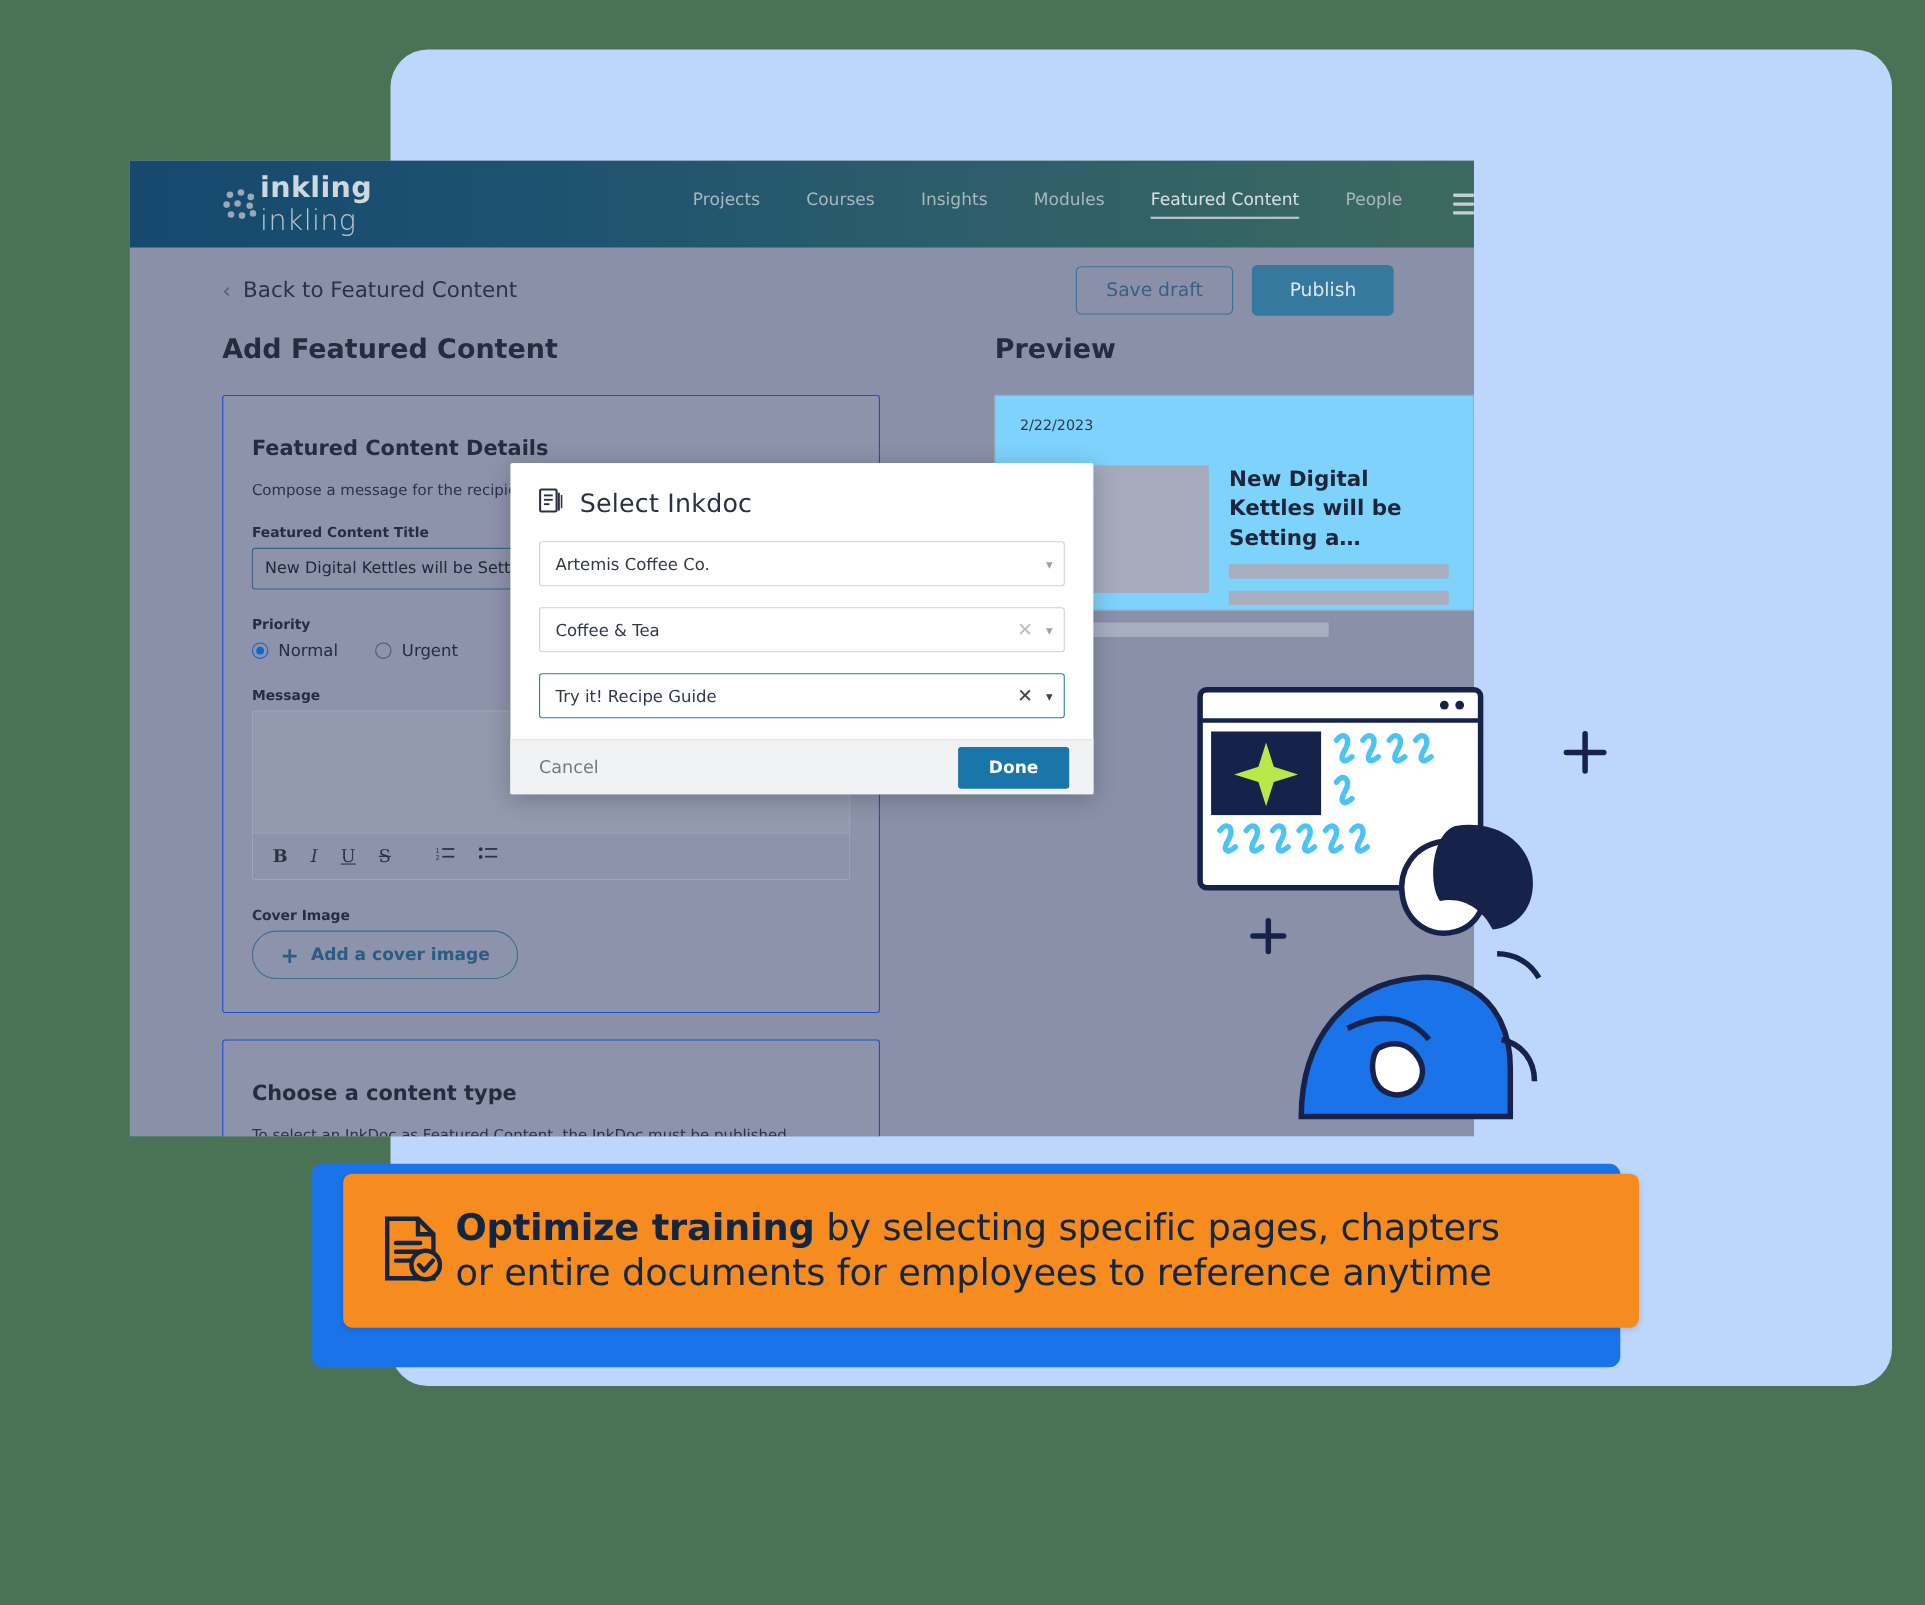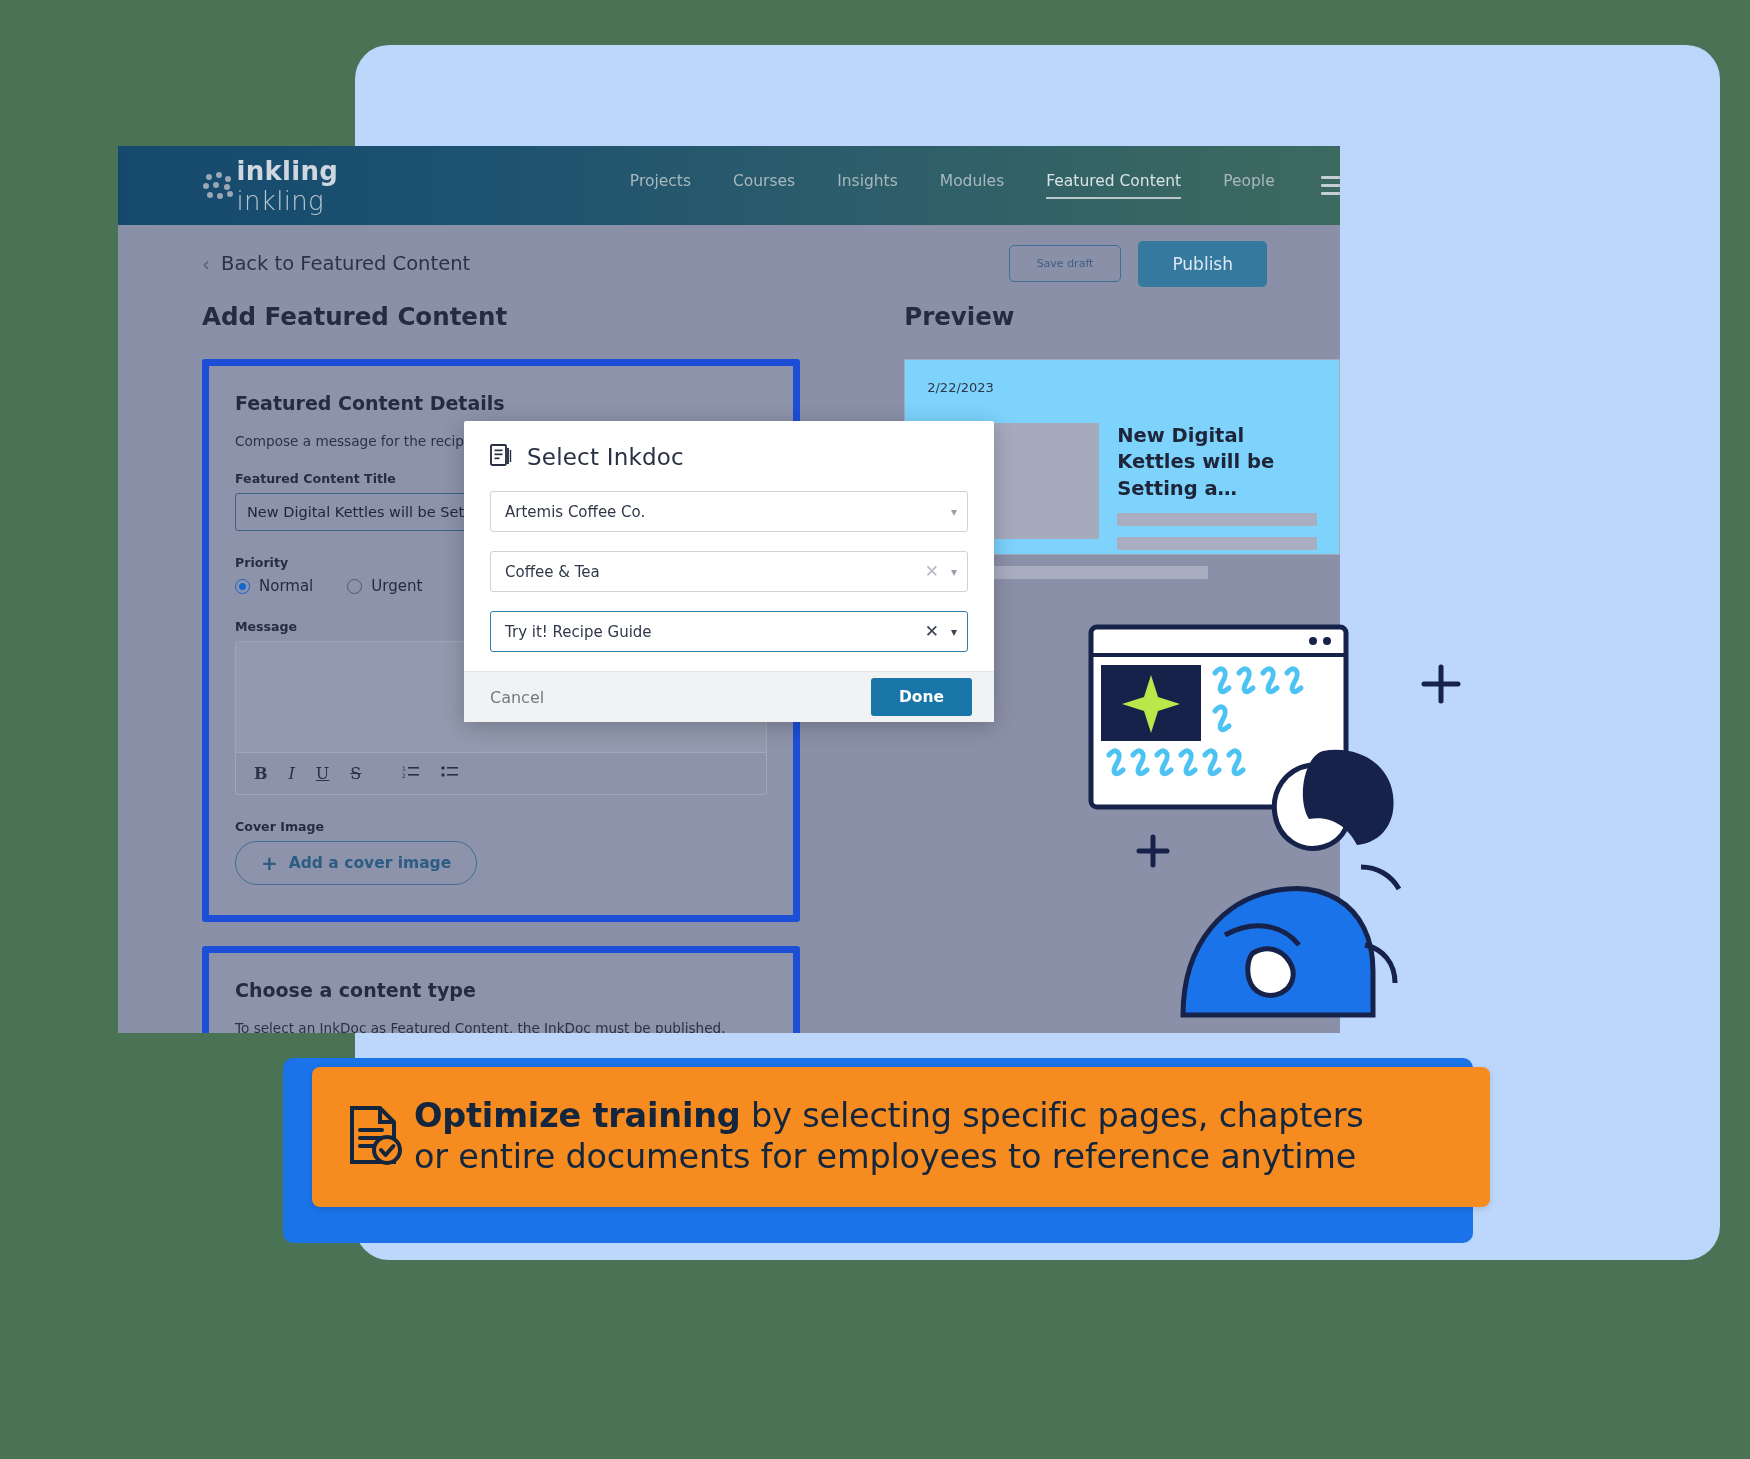--- a/index.html
+++ b/index.html
@@ -81,42 +81,42 @@
     display: flex; align-items: center; gap: 11px;
     color: #2b3347; font-size: 19.5px;
     font-family: "DejaVu Sans", sans-serif;
   }
   #back-chevron { color: #5a6076; font-size: 20px; line-height: 1; }
   #hdr-actions {
     position: absolute; right: 73px; display: flex; align-items: center; gap: 17px;
   }
   #save-draft {
     border: 1.6px solid #3f6e96; color: #3a5f85; background: transparent;
-    border-radius: 5px; padding: 11px 27px; font-size: 11px;
+    border-radius: 5px; padding: 11px 27px; font-size: 17px;
     font-family: "DejaVu Sans", sans-serif;
   }
   #publish {
     background: #35799f; color: #dce9f2; border: none;
     border-radius: 5px; padding: 13px 34px; font-size: 17px;
     font-family: "DejaVu Sans", sans-serif;
   }
 
   
   #app-body { display: flex; padding: 0 0 0 84px; gap: 0; position: relative; }
   #col-left { width: 604px; }
   #col-right { margin-left: 104px; width: 440px; }
 
   .section-title {
     font-size: 24.5px; font-weight: bold; color: #252c3f; margin-bottom: 28px;
     font-family: "DejaVu Sans", sans-serif;
   }
 
   .card {
-    background: #8d93aa; border: 7px solid #1d4ed8; border-radius: 3px;
-    padding: 26px 26px 30px 26px;
+    background: #8d93aa; border: 1px solid #1d4ed8; border-radius: 3px;
+    padding: 37px 26px 30px 26px;
   }
   .card-h {
     font-size: 19px; font-weight: bold; color: #252c3f; margin-bottom: 19px;
     font-family: "DejaVu Sans", sans-serif;
   }
   .card-sub {
     font-size: 13.6px; color: #2b3244; margin-bottom: 22px;
     font-family: "DejaVu Sans", sans-serif;
   }
   .fld-label {

